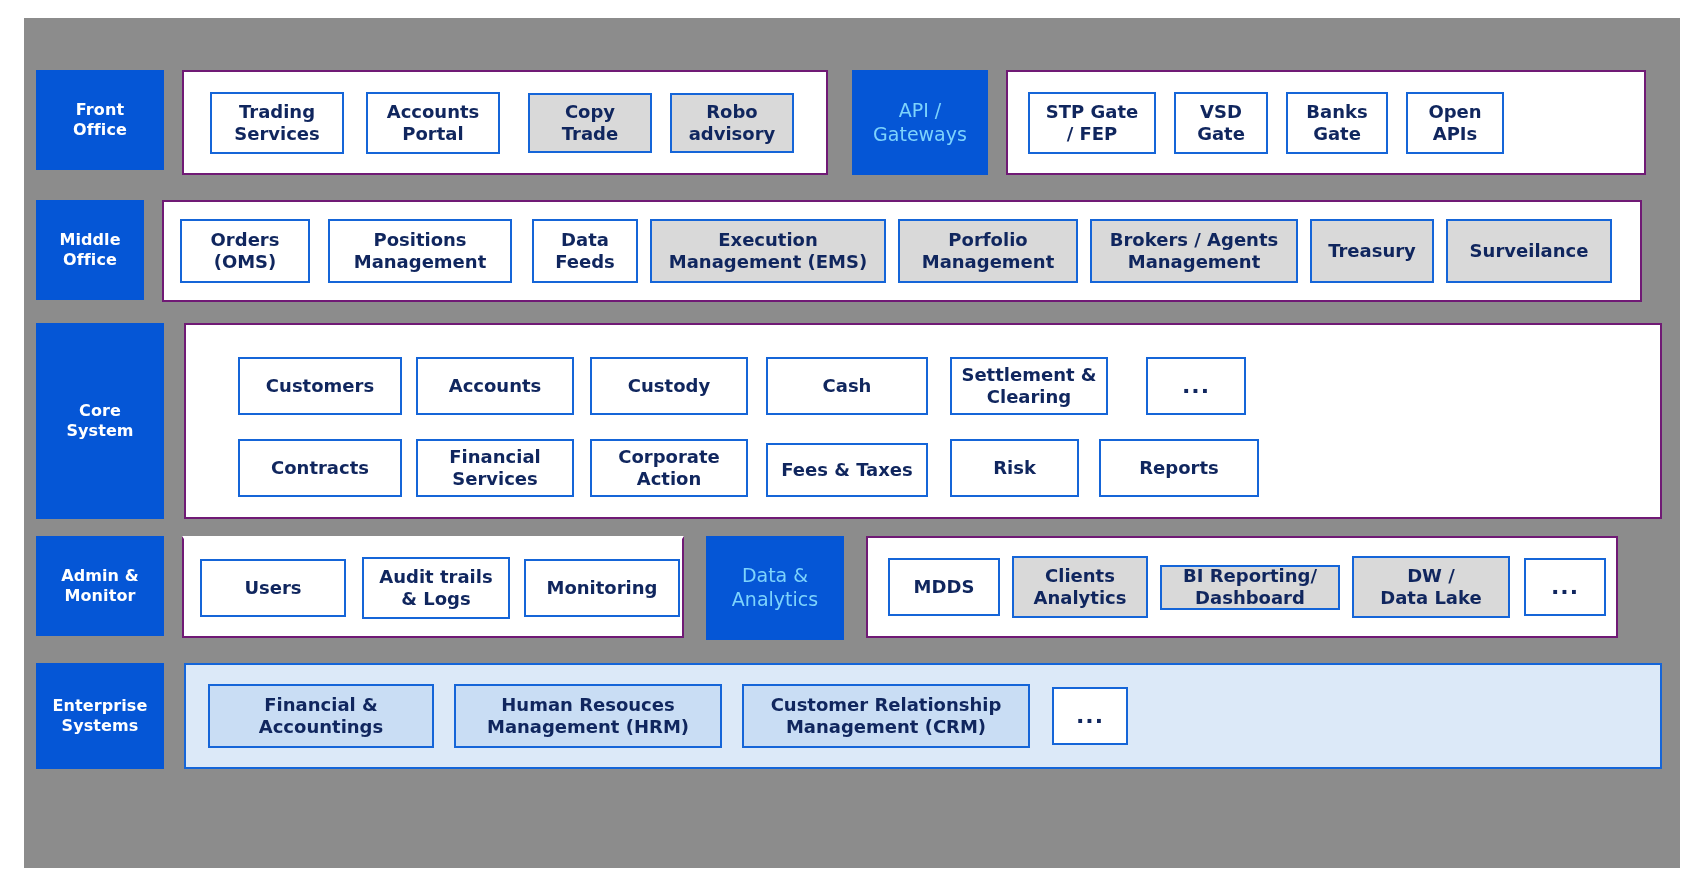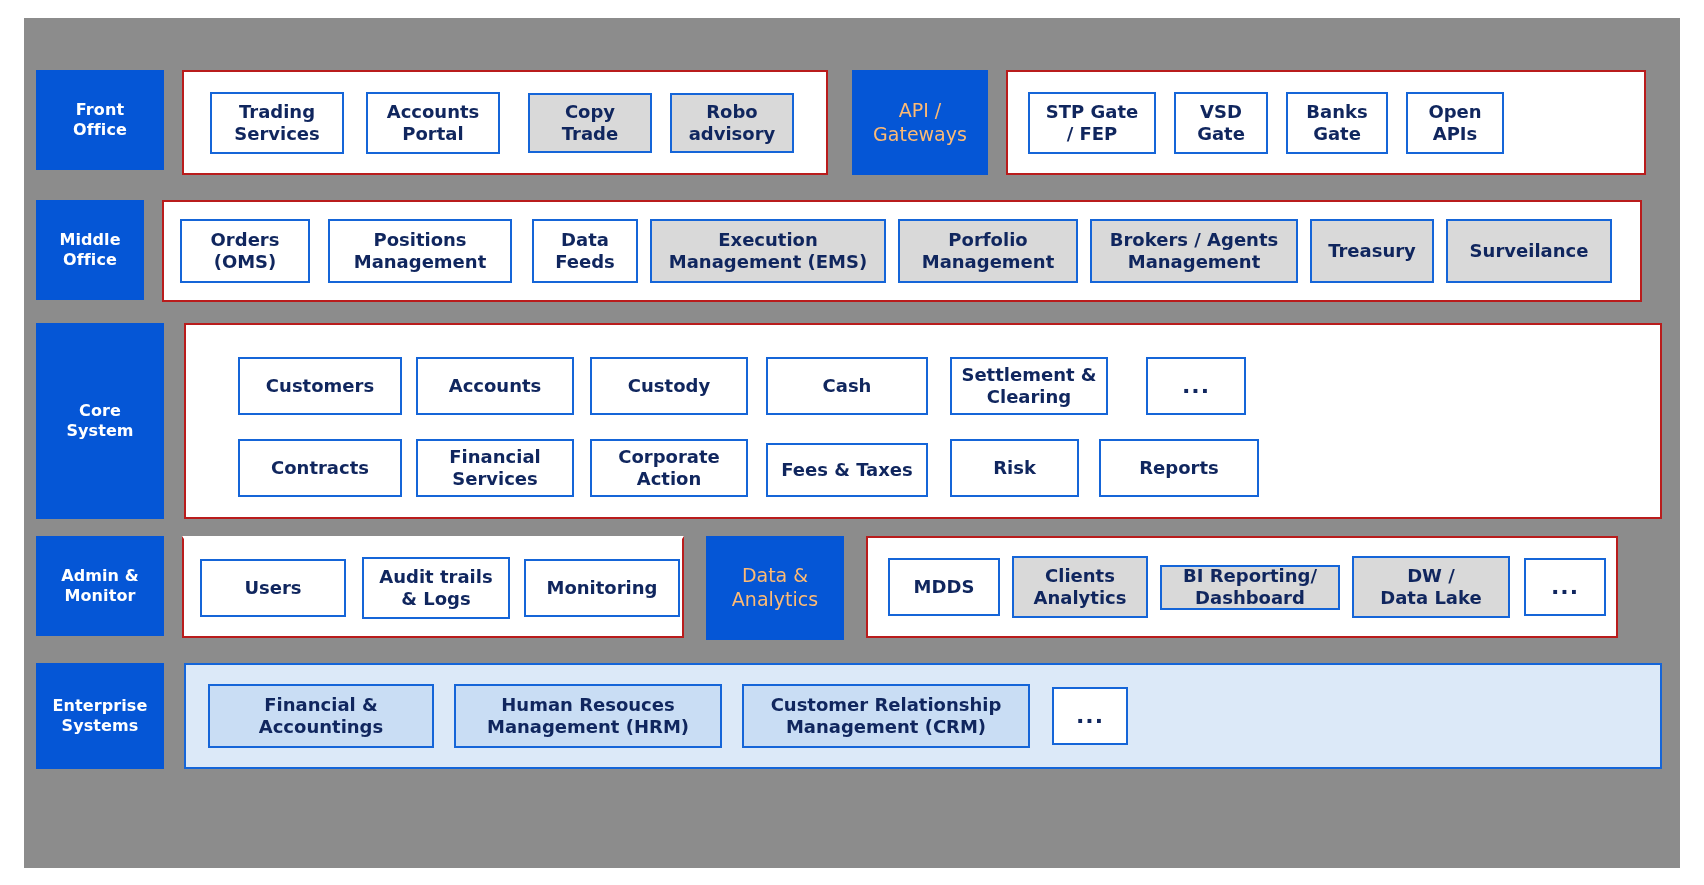--- a/index.html
+++ b/index.html
@@ -19,21 +19,21 @@
   
   .band-label{
     background:#0556d6;color:#ffffff;
     display:flex;align-items:center;justify-content:center;
     text-align:center;font-weight:bold;line-height:1.22;
     font-size:16px;letter-spacing:.1px;
     flex:0 0 auto;
   }
   
   .group{
-    background:#ffffff;border:2px solid #b91c1c;
+    background:#ffffff;border:2px solid #701a75;
     display:flex;align-items:center;
     box-sizing:border-box;
   }
   .group.topwhite{border-top:3px solid #ffffff;}
   .group.lightblue{background:#dce9f8;border-color:#1565d8;}
 
   
   .box{
     box-sizing:border-box;
     border:2px solid #1565d8;
@@ -44,21 +44,21 @@
     display:flex;align-items:center;justify-content:center;
     text-align:center;
     flex:0 0 auto;
   }
   .box.gray{background:#d9d9d9;}
   .box.lblue{background:#c9ddf4;}
   .box.dots{color:#10265e;font-size:22px;letter-spacing:1px;}
 
   
   .tile-blue{
-    background:#0556d6;color:#fdba74;
+    background:#0556d6;color:#7dd3fc;
     display:flex;align-items:center;justify-content:center;
     text-align:center;line-height:1.25;
     font-size:19px;font-weight:normal;
     box-sizing:border-box;flex:0 0 auto;
   }
   .col2{display:flex;flex-direction:column;justify-content:center;width:100%;height:100%;}
   .rowline{display:flex;align-items:flex-end;}
 </style>
 </head>
 <body>

